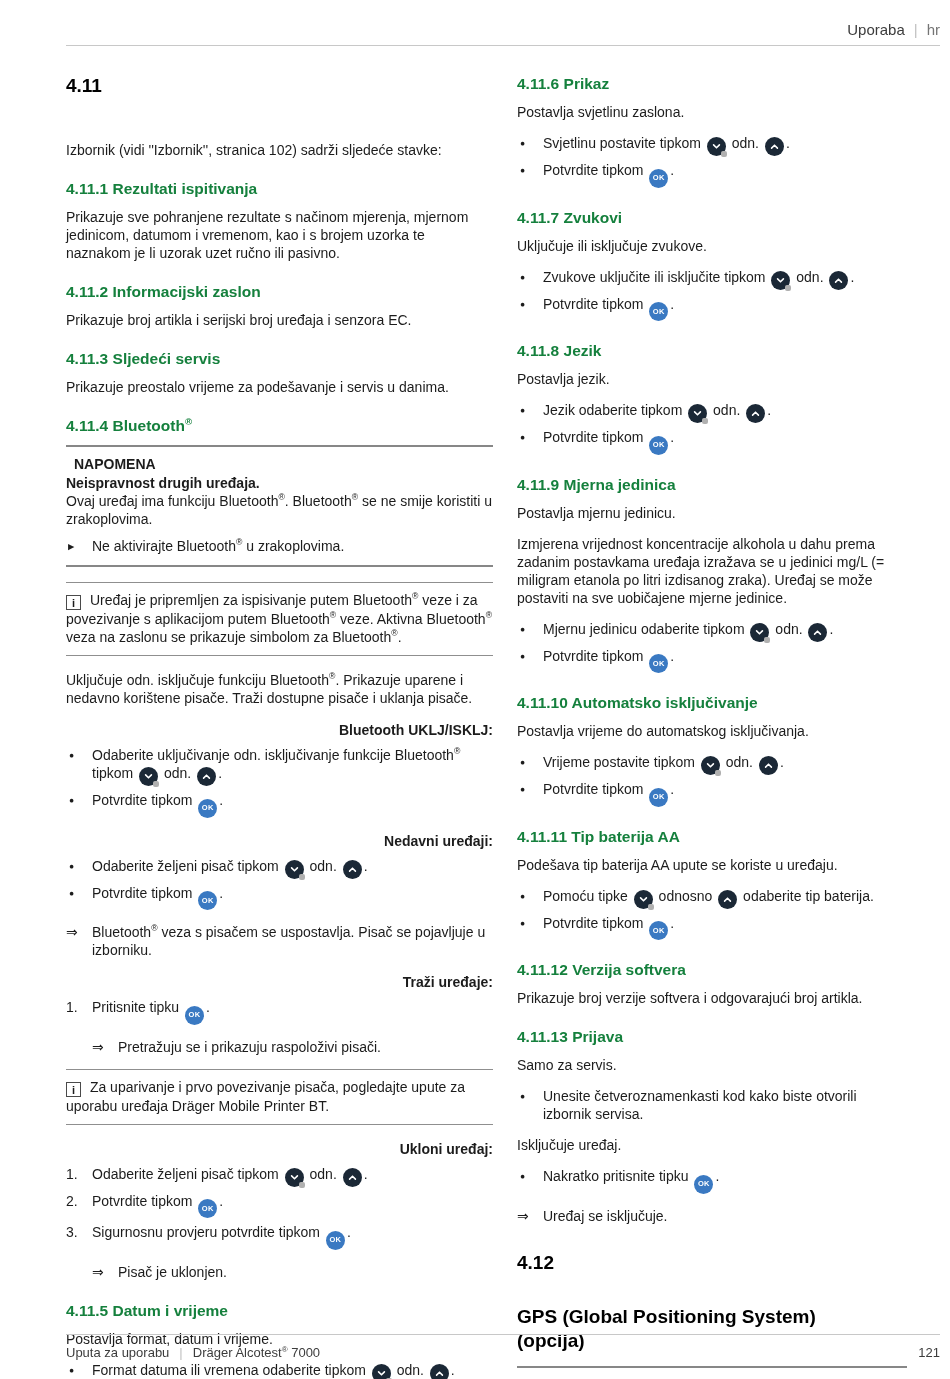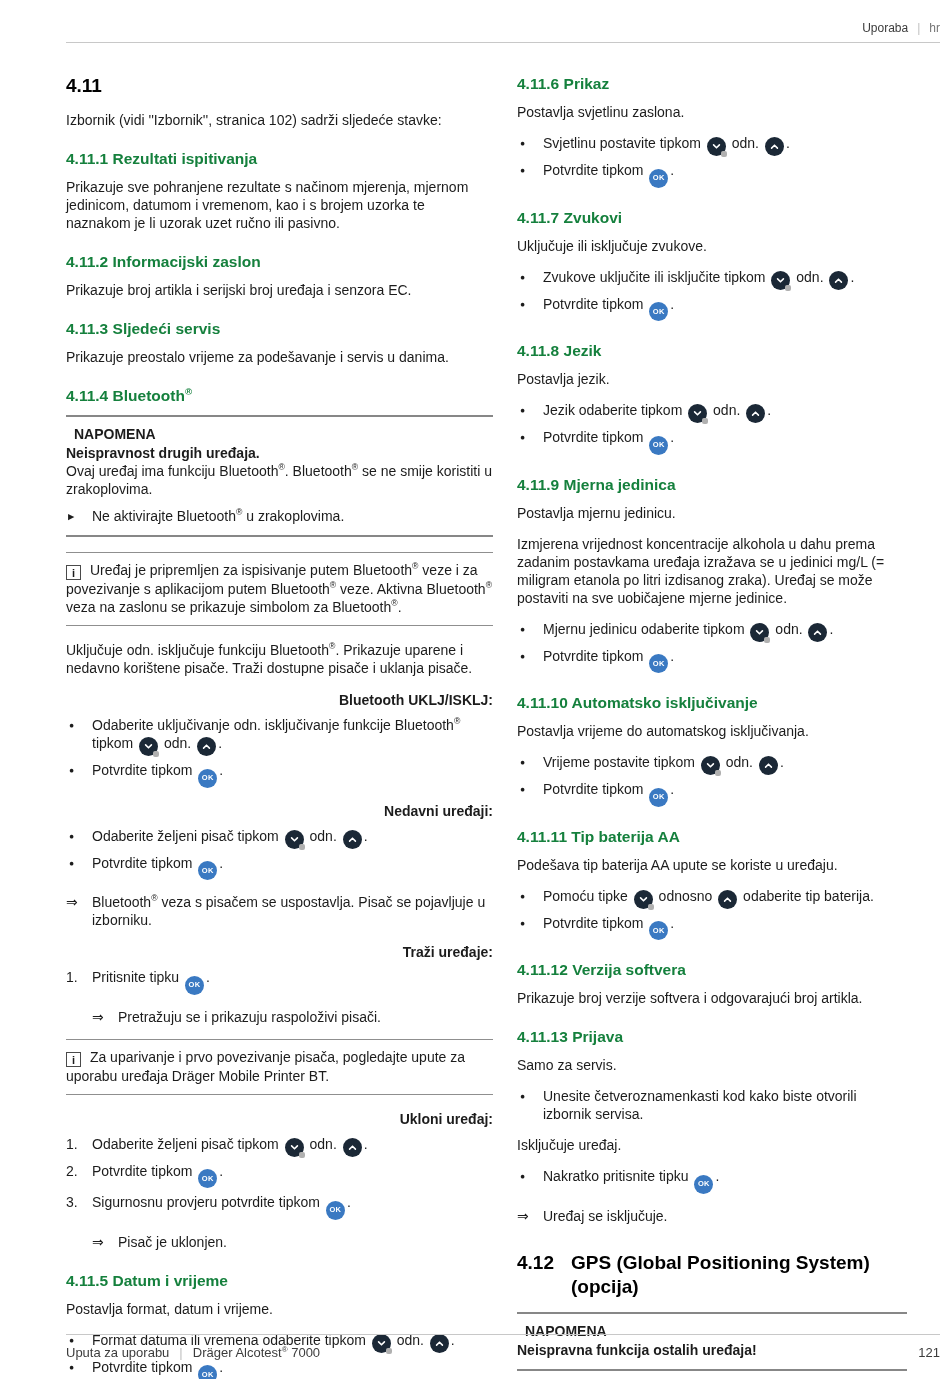--- a/index.html
+++ b/index.html
@@ -2,30 +2,30 @@
 <html><head>
 <meta charset="utf-8">
 <style>
   * { box-sizing: border-box; }
   html,body { margin:0; padding:0; background:#fff; }
   body { font-family:"Liberation Sans","DejaVu Sans",sans-serif; }
   .page { position:relative; width:950px; height:1379px; background:#fff; overflow:hidden; }
 
   .header { position:absolute; left:66px; right:10px; top:21px; padding-bottom:7px;
             border-bottom:1px solid #c8c8c8; display:flex; justify-content:flex-end;
-            align-items:baseline; font-size:12px; color:#3c3c3c; }
+            align-items:baseline; font-size:15px; color:#3c3c3c; }
   .hdr-sep { color:#c0c0c0; padding:0 9px; }
   .hdr-lang { color:#757575; }
 
   .col { position:absolute; top:74px; font-size:14px; line-height:18px; color:#1c1c1c; }
   .col-left  { left:66px;  width:427px; }
   .col-right { left:517px; width:390px; }
   .col-blocks > :first-child { margin-top:0; }
 
-  .h2 { font-size:19px; line-height:24px; font-weight:bold; color:#000; display:flex; margin:26px 0 13px; }
+  .h2 { font-size:19px; line-height:24px; font-weight:bold; color:#000; display:flex; margin:26px 0 13px;flex-direction:column; }
   .h2-num { flex:0 0 54px; }
   .h2-title { white-space:pre-line; flex:1; }
   .h3 { font-size:15.5px; line-height:20px; font-weight:bold; color:#15803d; margin:20px 0 9px; }
   .para { margin:0 0 13px; }
   .list-label { font-weight:bold; margin:14px 0 7px;text-align:right; }
 
   .blist { list-style:none; margin:0 0 13px; padding:0; }
   .bli { display:flex; margin:0 0 5px; }
   .marker { flex:0 0 26px; font-size:8.5px; line-height:18px; padding-left:3px; }
   .li-text { flex:1; }

